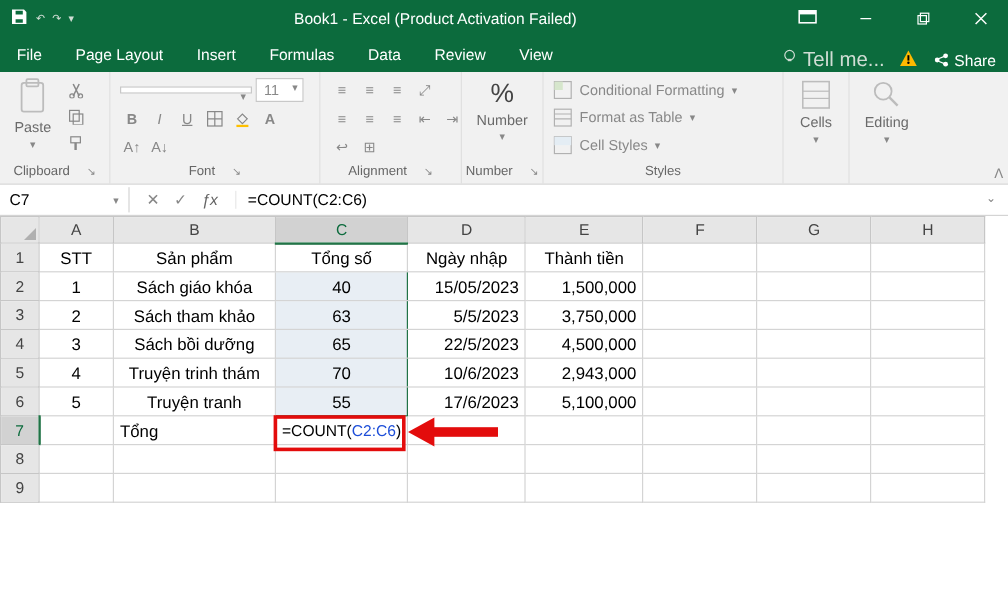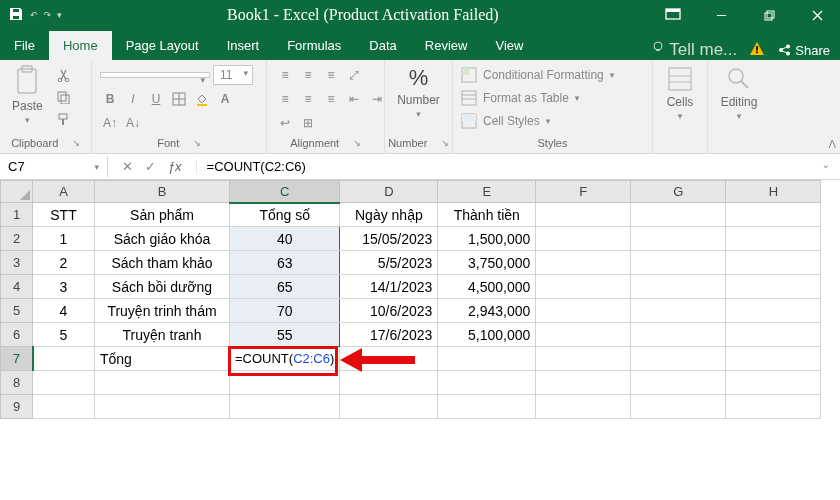--- a/index.html
+++ b/index.html
@@ -2,21 +2,21 @@
 <html><head>
   <meta charset="utf-8">
   <style>
     * { margin: 0; padding: 0; box-sizing: border-box; font-family: 'Segoe UI', Tahoma, sans-serif; }
     body { background: #fff; width: 840px; height: 500px; overflow: hidden; position: relative; font-size: 13px; }
     
     .titlebar { background: #0c6b3d; height: 30px; display: flex; align-items: center; color: #fff; }
     .titlebar-left { display: flex; align-items: center; padding-left: 8px; gap: 6px; }
     .save-icon { width: 16px; height: 16px; }
     .qat-arrow { font-size: 9px; color: #d0ddd4; }
-    .titlebar-title { flex: 1; text-align: center; font-size: 16px; color: #fff; font-family: Liberation Serif, serif; }
+    .titlebar-title { flex: 1; text-align: center; font-size: 13px; color: #fff; }
     .titlebar-right { display: flex; align-items: center; gap: 2px; }
     .systray-icon { width: 18px; height: 18px; margin-right: 14px; }
     .win-btn { width: 46px; height: 30px; display: flex; align-items: center; justify-content: center; color: #fff; font-size: 11px; }
     
     .tabbar { background: #0c6b3d; display: flex; align-items: flex-end; height: 30px; }
     .tab { padding: 7px 14px; color: #fff; font-size: 13px; cursor: pointer; }
     .tab.file { }
     .tab.active { background: #f1f1f1; color: #217346; }
     .tabbar-right { margin-left: auto; display: flex; align-items: center; padding-right: 10px; gap: 12px; }
     .tabbar-right .tell-me { color: #d0ddd4; font-size: 17px; display: flex; align-items: flex-start; gap: 4px; }
@@ -106,21 +106,20 @@
         <svg width="11" height="11">
           <line x1="1" y1="1" x2="10" y2="10" stroke="#fff" stroke-width="1.2"></line>
           <line x1="10" y1="1" x2="1" y2="10" stroke="#fff" stroke-width="1.2"></line>
         </svg>
       </div>
   </div>
 </div>
 
 <div class="tabbar">
   <div class="tab file">File</div>
-  <div class="tab active">Home</div>
   <div class="tab">Page Layout</div>
   <div class="tab">Insert</div>
   <div class="tab">Formulas</div>
   <div class="tab">Data</div>
   <div class="tab">Review</div>
   <div class="tab">View</div>
   <div class="tabbar-right">
     <span class="tell-me">
       <svg width="14" height="14">
           <circle cx="7" cy="6" r="4" fill="none" stroke="#d0ddd4" stroke-width="1"></circle>
@@ -397,21 +396,21 @@
       <td class="right">3,750,000</td>
       <td></td>
           <td></td>
           <td></td>
     </tr>
     <tr class="range-sel">
       <th class="row-h">4</th>
       <td>3</td>
       <td>Sách bồi dưỡng</td>
       <td class="in-range" style="border-left:1px solid #217346;border-right:1px solid #217346">65</td>
-      <td class="right">14/1/2023</td>
+      <td class="right">22/5/2023</td>
       <td class="right">4,500,000</td>
       <td></td>
           <td></td>
           <td></td>
     </tr>
     <tr class="range-sel">
       <th class="row-h">5</th>
       <td>4</td>
       <td>Truyện trinh thám</td>
       <td class="in-range" style="border-left:1px solid #217346;border-right:1px solid #217346">70</td>

